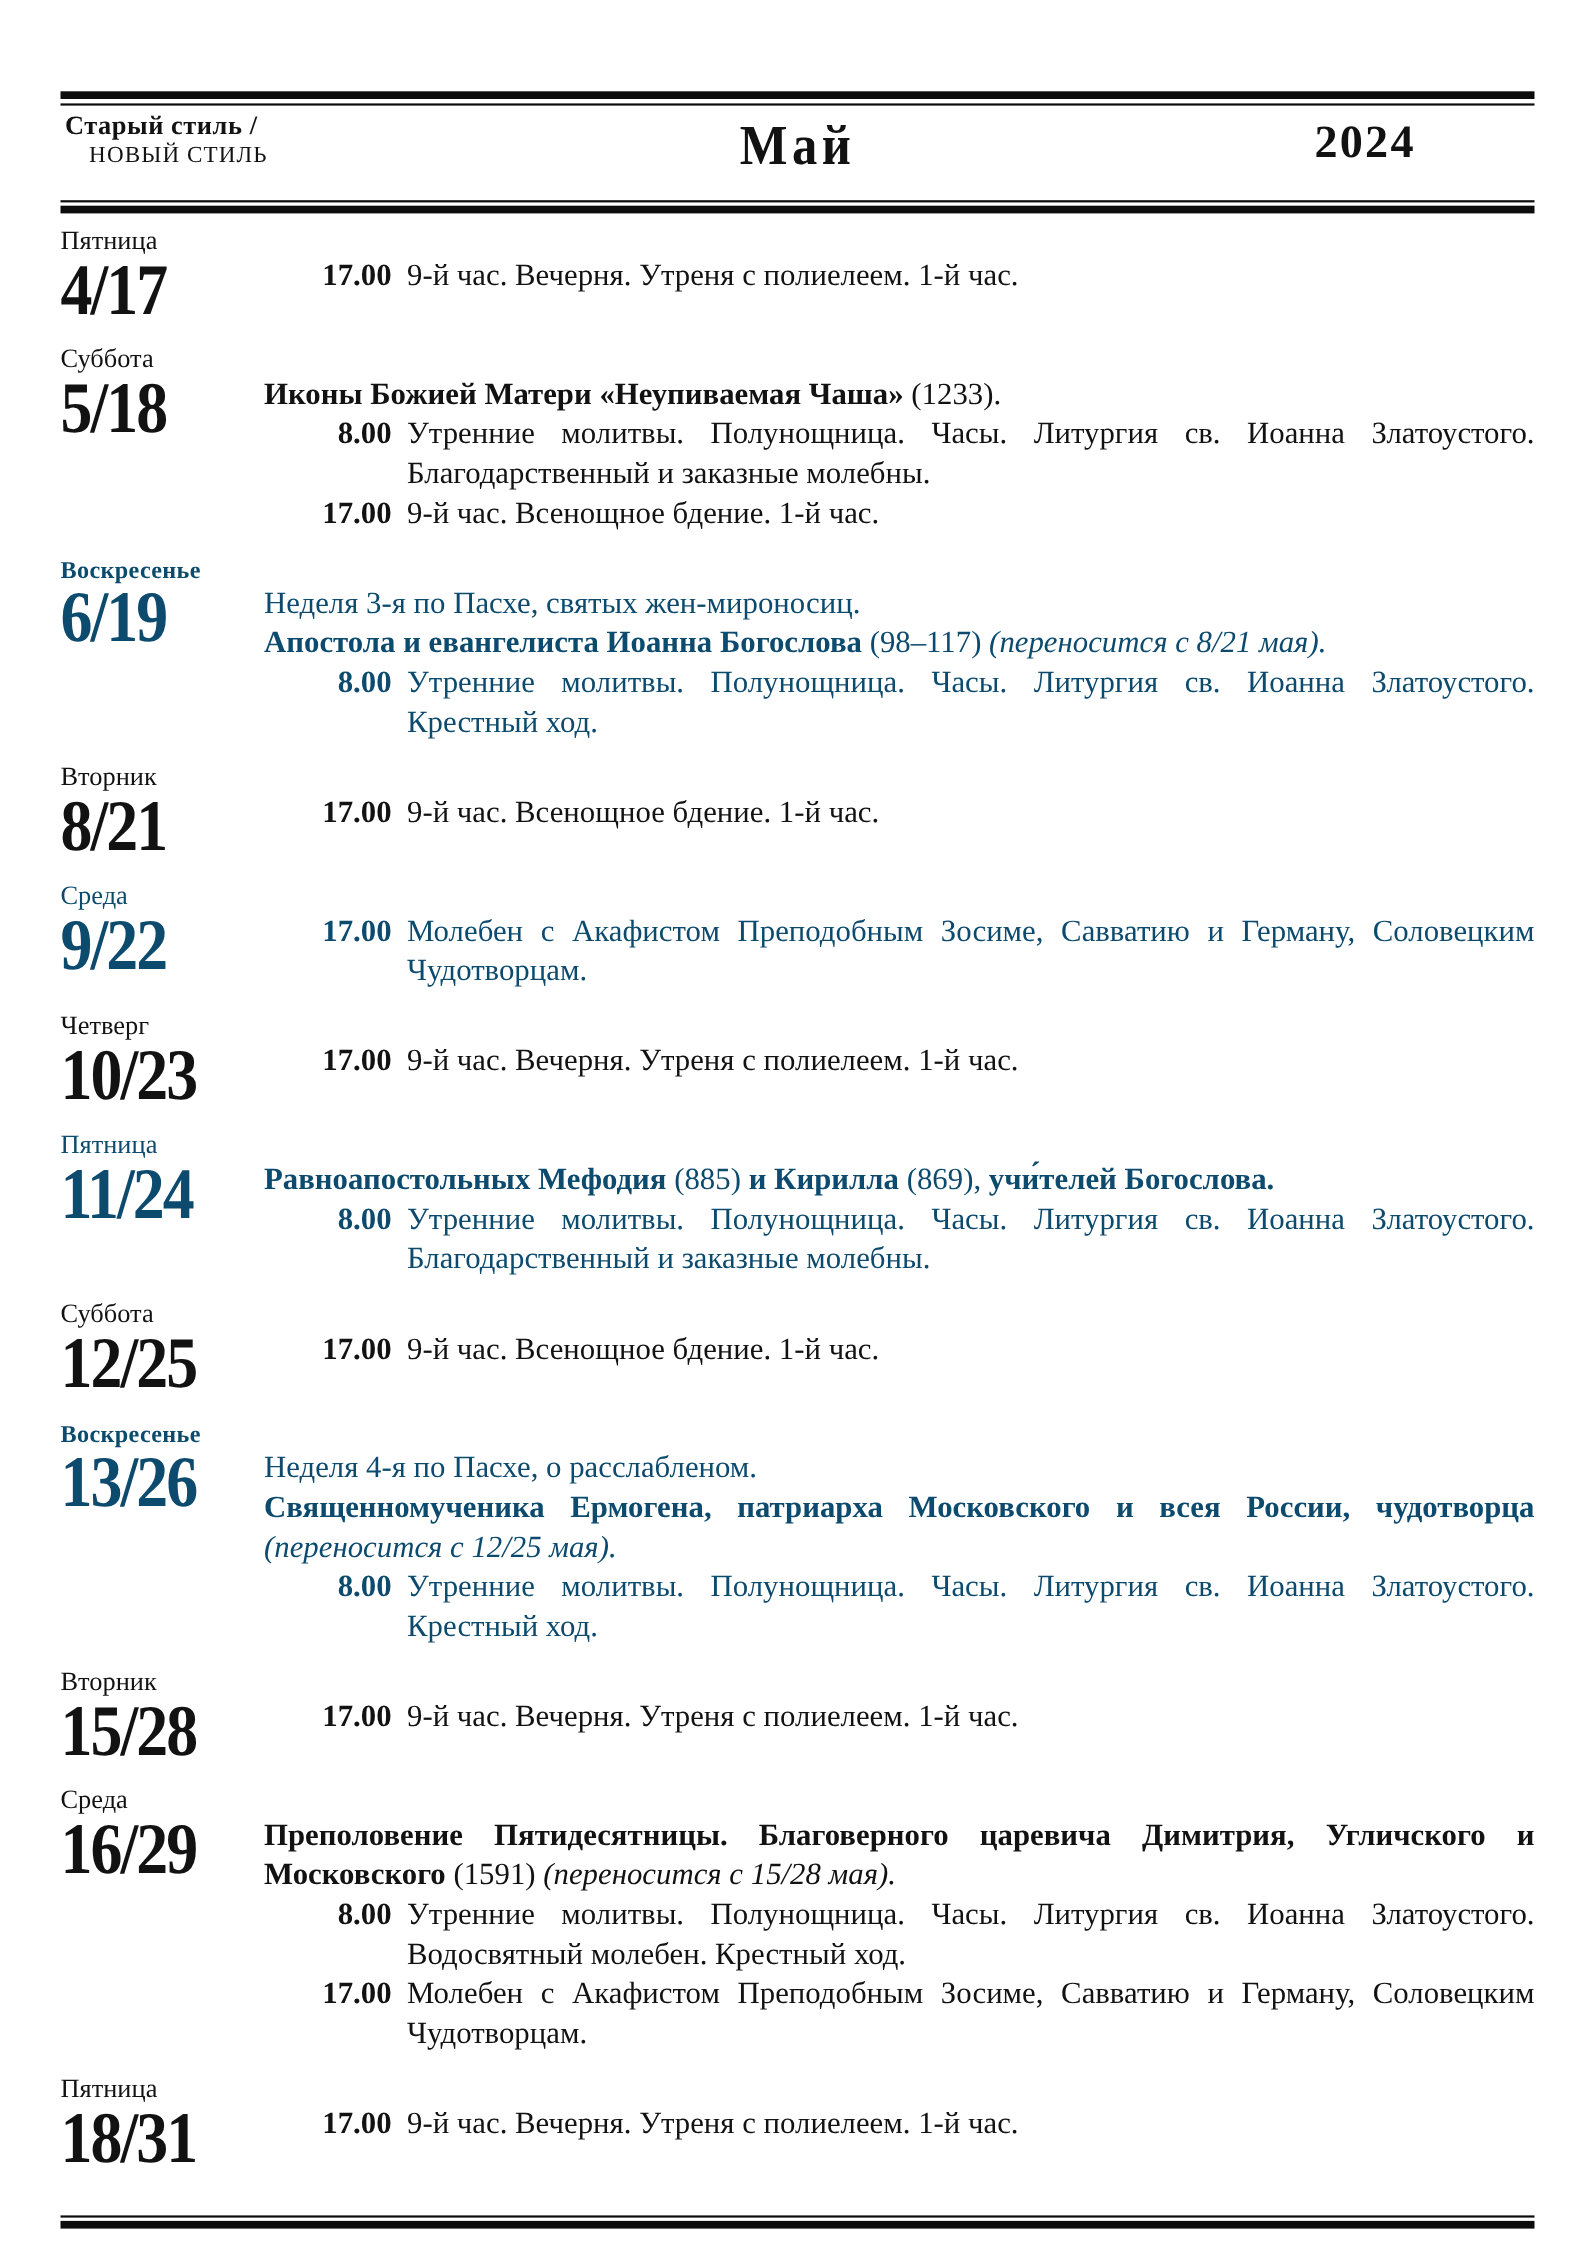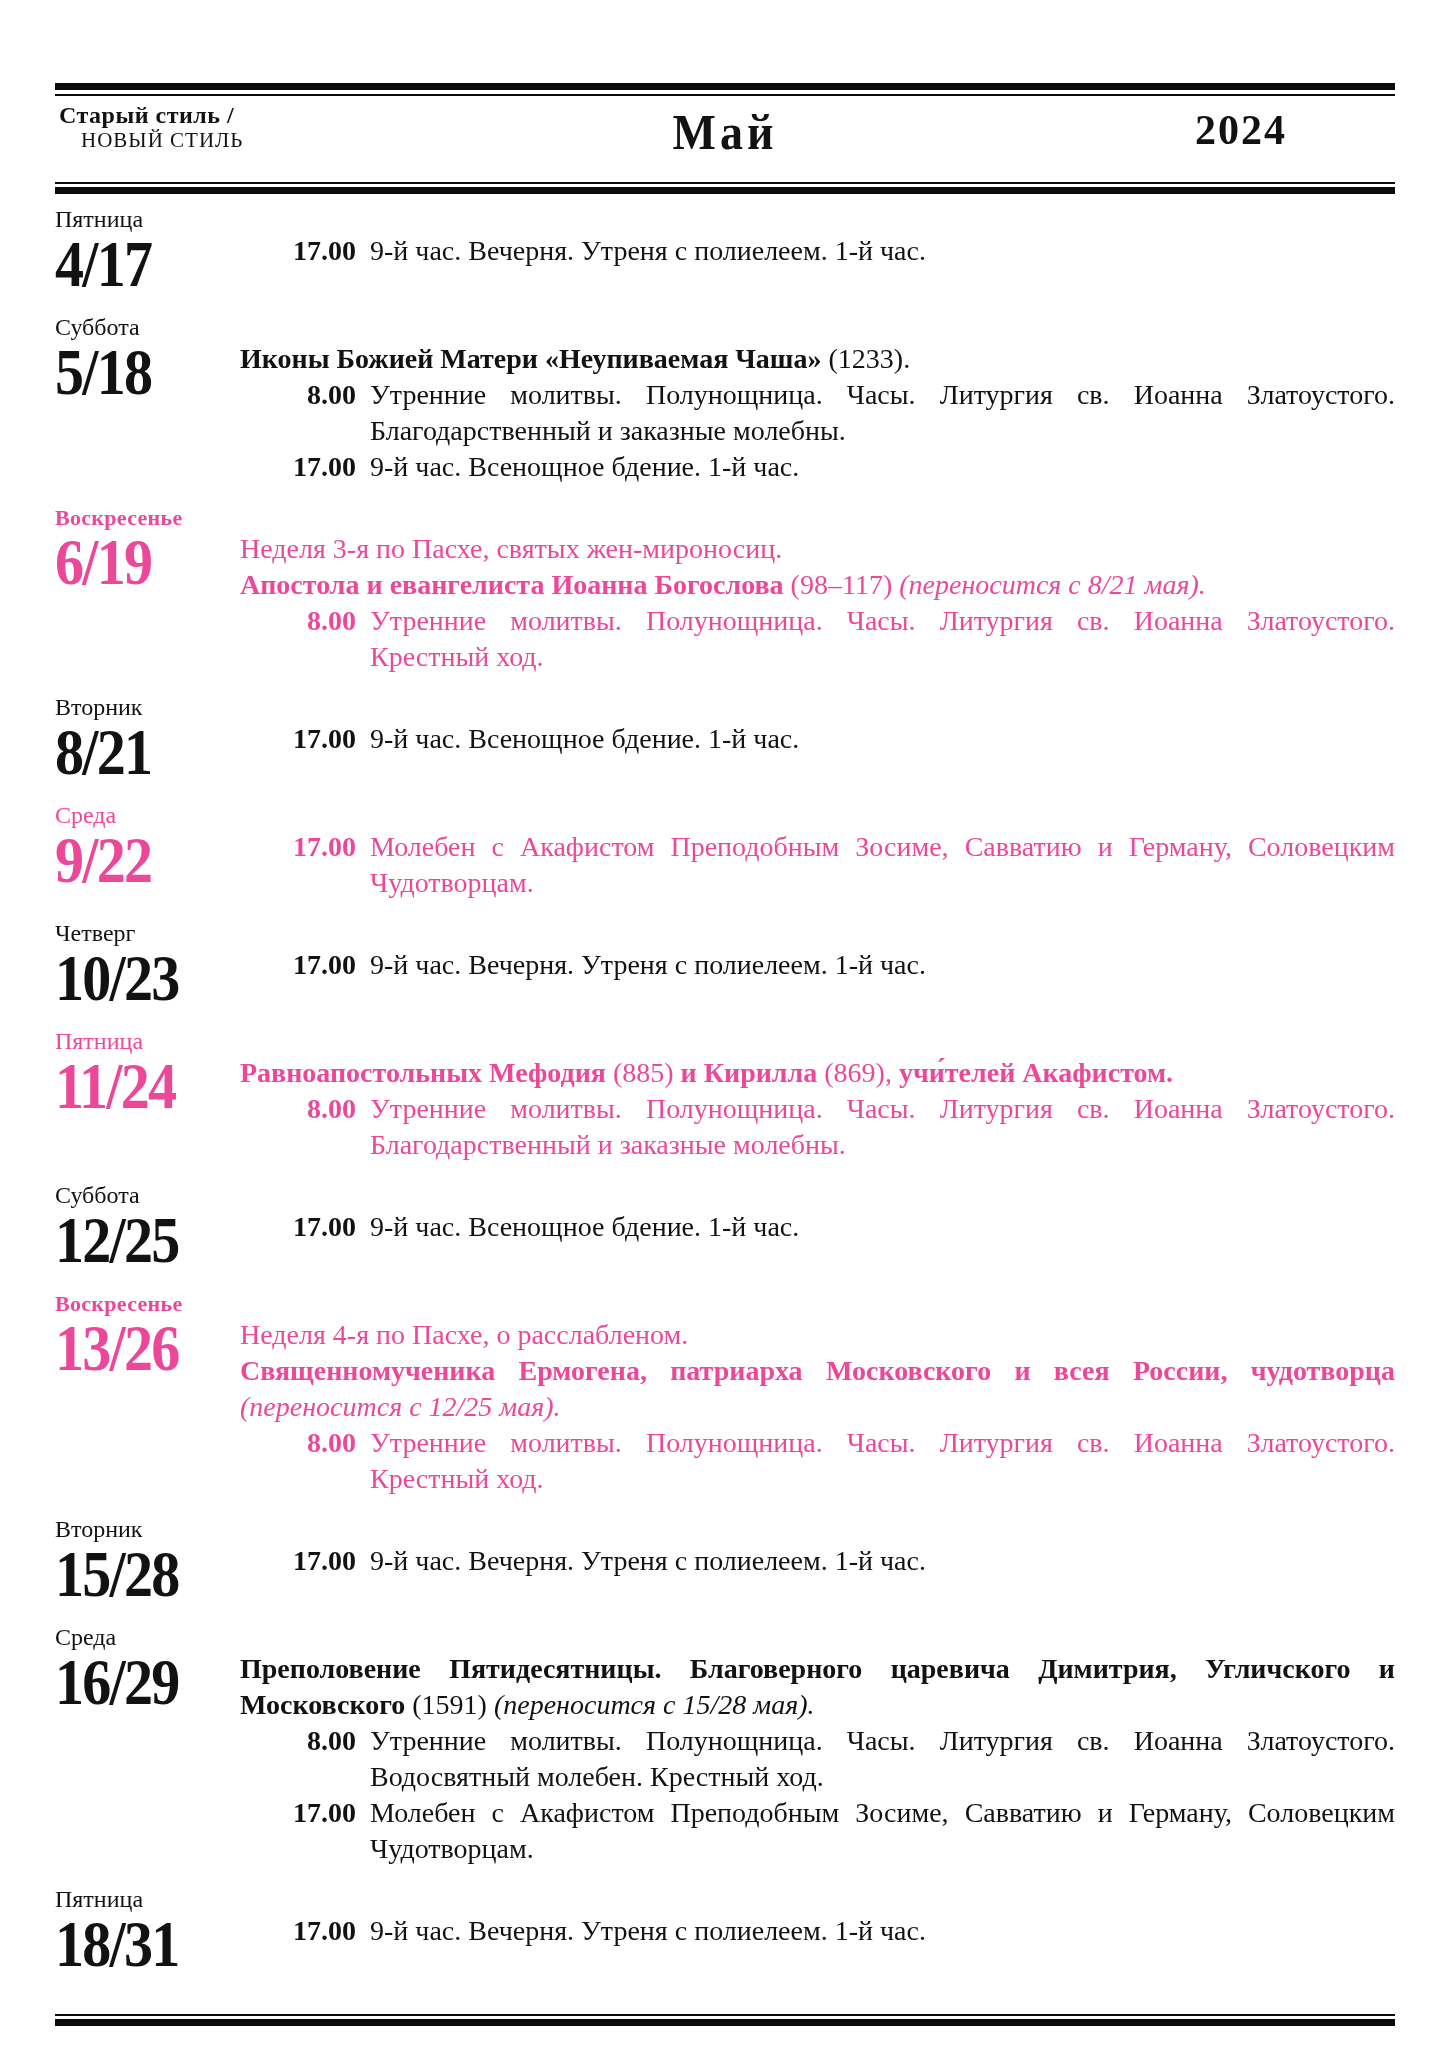--- a/index.html
+++ b/index.html
@@ -28,21 +28,21 @@
   .old-style{font-weight:700;font-size:24px;line-height:26px;letter-spacing:.5px;}
   .new-style{font-size:21px;line-height:24px;letter-spacing:1px;margin-left:22px;}
   .month{
     flex:1;text-align:center;font-weight:700;font-size:46px;line-height:60px;
     letter-spacing:4px;transform:scaleY(1.12);
   }
   .year{width:300px;text-align:center;font-weight:700;font-size:42px;line-height:56px;letter-spacing:2px;}
   
   .entries{padding-top:12px;}
   .entry{display:flex;margin-bottom:19px;}
-  .entry.red{color:#ec4899;justify-content:space-between;}
+  .entry.red{color:#0c4a6e;justify-content:space-between;}
   .left{width:185px;flex:0 0 185px;}
   .dayname{font-size:24px;line-height:27px;white-space:nowrap;}
   .dayname.bold{font-weight:700;font-size:22px;letter-spacing:.3px;}
   .date{
     font-weight:700;font-size:66px;line-height:62px;letter-spacing:-2px;
     transform:scaleX(.88);transform-origin:left top;white-space:nowrap;
   }
   .content{flex:1;padding-top:27px;font-size:28px;line-height:36px;}
   .heading{text-align:justify;}
   .seg.bold{font-weight:700;}
@@ -137,21 +137,21 @@
         <div class="content">
           <div class="svc"><span class="time">17.00</span><span class="text">9-й час. Вечерня. Утреня с полиелеем. 1-й час.</span></div>
         </div>
       </div>
       <div class="entry red">
         <div class="left">
           <div class="dayname ">Пятница</div>
           <div class="date">11/24</div>
         </div>
         <div class="content">
-          <div class="heading"><span class="seg bold">Равноапостольных Мефодия</span><span class="seg regular"> (885) </span><span class="seg bold">и Кирилла</span><span class="seg regular"> (869), </span><span class="seg bold">учи́телей Акафистом.</span></div>
+          <div class="heading"><span class="seg bold">Равноапостольных Мефодия</span><span class="seg regular"> (885) </span><span class="seg bold">и Кирилла</span><span class="seg regular"> (869), </span><span class="seg bold">учи́телей Богослова.</span></div>
           <div class="svc"><span class="time">8.00</span><span class="text">Утренние молитвы. Полунощница. Часы. Литургия св. Иоанна Златоустого. Благодарственный и заказные молебны.</span></div>
         </div>
       </div>
       <div class="entry black">
         <div class="left">
           <div class="dayname ">Суббота</div>
           <div class="date">12/25</div>
         </div>
         <div class="content">
           <div class="svc"><span class="time">17.00</span><span class="text">9-й час. Всенощное бдение. 1-й час.</span></div>

